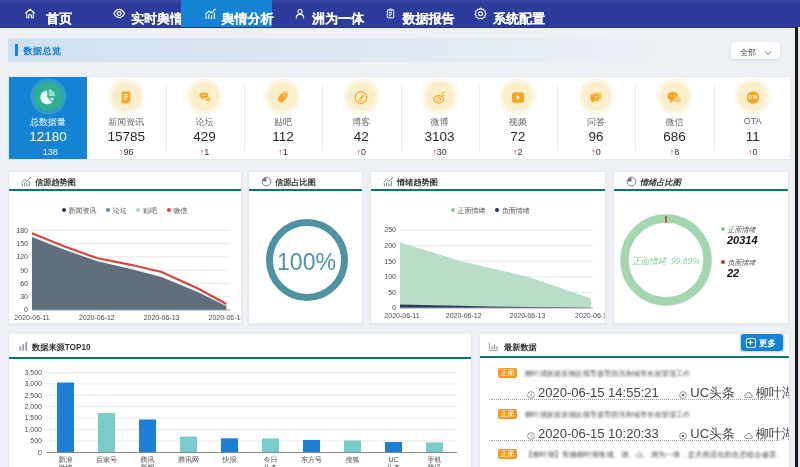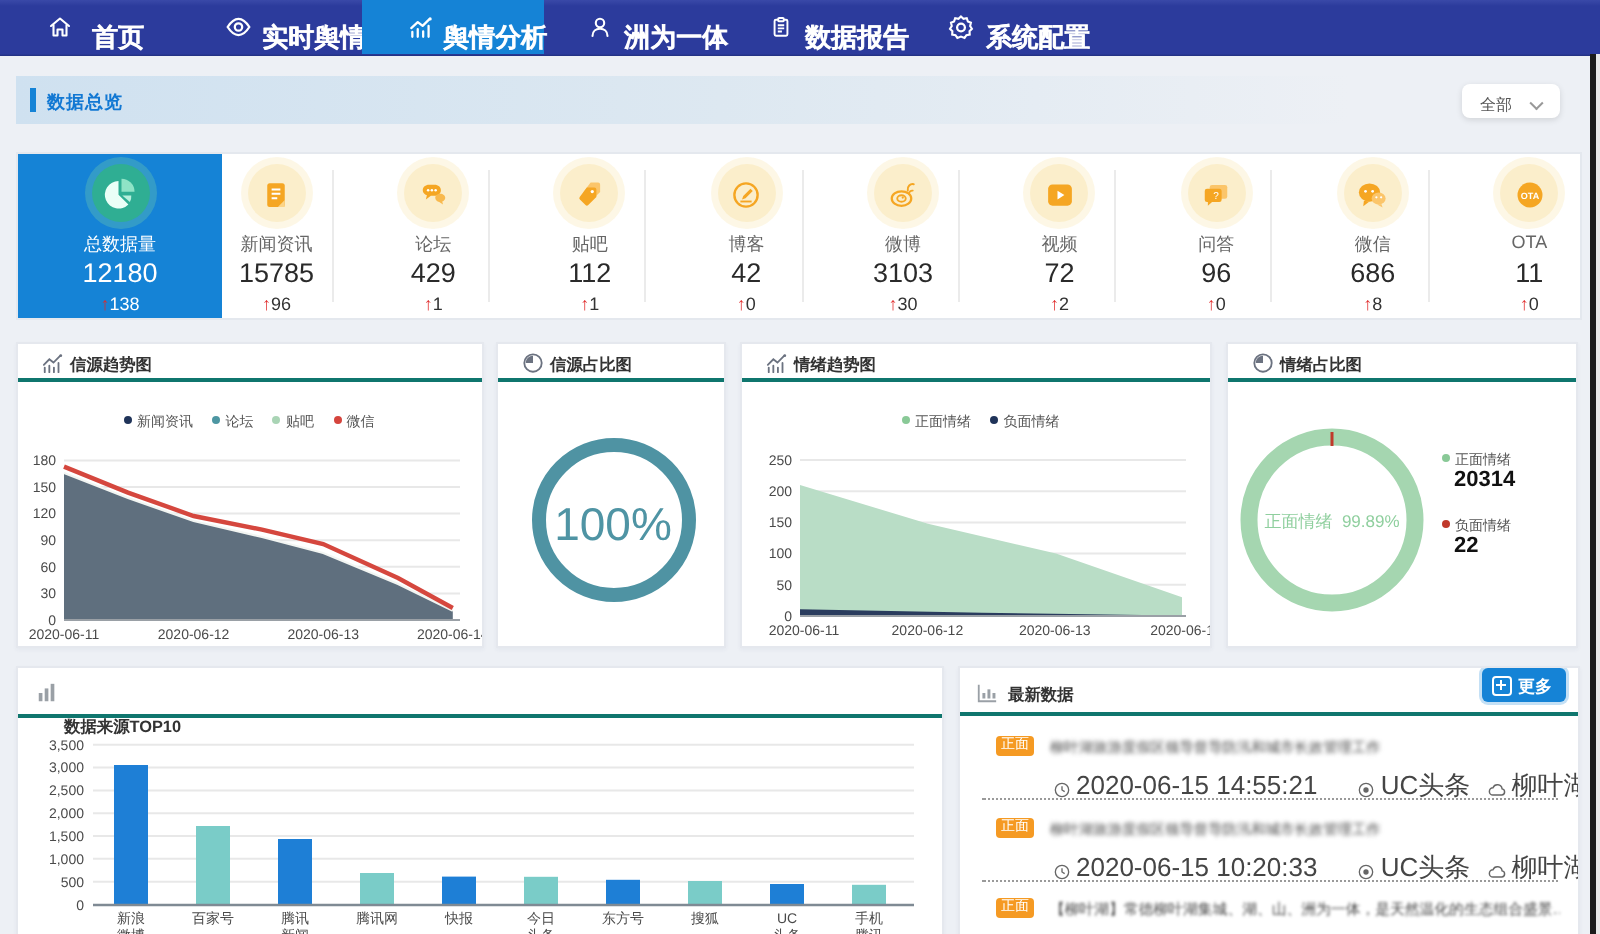--- a/index.html
+++ b/index.html
@@ -14,21 +14,21 @@
 .navtab.active { background:#1583d6; }
 
 #subbar { position:absolute; left:8px; top:38px; width:784px; height:24px; background:linear-gradient(90deg,#cfe1f0 0%, #dde8f1 45%, #edf0f5 85%); }
 #subbar .accent { position:absolute; left:7px; top:6px; width:2.5px; height:12px; background:#1583d6; }
 #subbar .t { position:absolute; left:15.5px; top:7px; font-size:9px; font-weight:bold; color:#1278d3; letter-spacing:0.5px; }
 #dropdown { position:absolute; left:731px; top:42px; width:49px; height:17px; background:#fff; border-radius:4px; box-shadow:0 1px 3px rgba(0,0,0,0.12); }
 #dropdown .t { position:absolute; left:9px; top:4.5px; font-size:8px; color:#555; }
 #dropdown .ch { position:absolute; right:10px; top:6.5px; width:4.5px; height:4.5px; border-right:1px solid #999; border-bottom:1px solid #999; transform:rotate(45deg); }
 
 #stats { position:absolute; left:8px; top:76px; width:783px; height:84px; background:#fff; border:1px solid #e4e8ee; }
-.scell { position:absolute; top:0; height:82px; width:102px;text-decoration:underline; }
+.scell { position:absolute; top:0; height:82px; width:78px;text-decoration:underline; }
 .scell .sep { position:absolute; left:0; top:8px; bottom:8px; width:1px; background:#ebebeb; }
 .scell .circ { position:absolute; left:50%; top:5px; margin-left:-14.5px; width:29px; height:29px; border-radius:50%; background:#fbeecb; box-shadow:0 0 0 3.5px rgba(252,240,210,0.55); }
 .scell .ttl { position:absolute; left:0; top:39px; width:100%; text-align:center; font-size:9px; color:#666; }
 .scell .num { position:absolute; left:0; top:52px; width:100%; text-align:center; font-size:13.5px; color:#2a2a2a; }
 .scell .chg { position:absolute; left:0; top:69.5px; width:100%; text-align:center; font-size:9px; color:#333; }
 .scell .chg .ar { color:#e02b2b; font-weight:bold; }
 .scell.blue { background:#1583d6; }
 .scell.blue .ttl, .scell.blue .num, .scell.blue .chg { color:#fff; }
 .scell.blue .circ { background:#2fae93; box-shadow:0 0 0 3.5px rgba(110,200,175,0.35); }
 .icn { position:absolute; left:50%; top:12.5px; transform:translateX(-50%); width:15px; height:15px; }
@@ -37,21 +37,21 @@
 .chead { position:absolute; left:0; top:0; right:0; height:19px; border-bottom:2px solid #0f766e; }
 .chead .hic { position:absolute; left:12px; top:4px; width:11px; height:11px; }
 .chead .ht { position:absolute; left:26px; top:5px; font-size:8.2px; font-weight:bold; color:#333; }
 
 .lgd { position:absolute; font-size:7px; color:#555; white-space:nowrap; }
 .lgd .dot { display:inline-block; width:4px; height:4px; border-radius:50%; margin-right:2.5px; vertical-align:1px; }
 
 #c1 { left:8px; top:171px; width:234px; height:153px; }
 #c2 { left:248px; top:171px; width:115px; height:153px; }
 #c3 { left:370px; top:171px; width:236px; height:153px; }
-#c4 { left:613px; top:171px; width:176px; height:153px; }
+#c4 { left:613px; top:171px; width:176px; height:153px;font-style:italic; }
 #c5 { left:8px; top:333px; width:464px; height:200px; }
 #c6 { left:479px; top:333px; width:311px; height:200px; }
 
 .donut { position:absolute; border-radius:50%; }
 #d2 { left:16.5px; top:47px; width:82px; height:82px; border:7px solid #4f93a3; }
 #d2 .pct { position:absolute; left:-7px; top:23px; width:82px; text-align:center; font-size:23px; color:#4f94a4; }
 
 .litem { position:absolute; left:12px; right:12px; }
 .tag { position:absolute; left:6px; top:0; width:19px; height:10px; background:#f59a23; border-radius:2px; color:#fff; font-size:7px; text-align:center; line-height:10px; }
 .lt { position:absolute; left:33px; top:1.5px; font-size:7.2px; color:#454545; white-space:nowrap; overflow:hidden; max-width:250px; }
@@ -362,21 +362,21 @@
     <div class="lgd" style="left:107px; top:86px;"><span class="dot" style="background:#c0392b"></span>负面情绪</div>
     <div class="abs" style="left:113px; top:95px; font-size:11px; font-weight:bold; color:#111;">22</div>
   </div>
   <div class="card" id="c5">
     <div class="chead" style="height:25px">
       <svg class="hic" style="top:7px;left:9px" viewBox="0 0 24 24" fill="#9aa0a6">
           <rect x="3" y="12" width="4" height="9"></rect>
           <rect x="9.5" y="7" width="4" height="14"></rect>
           <rect x="16" y="2" width="4" height="19"></rect>
         </svg>
-      <div class="ht" style="top:24px;left:23px">数据来源TOP10</div>
+      <div class="ht" style="top:8px;left:23px">数据来源TOP10</div>
     </div>
     <svg class="abs" style="left:0;top:0" width="464" height="134" viewBox="0 0 464 134">
       <g stroke="#e8e8e8" stroke-width="1">
         <line x1="37.5" y1="38.4" x2="448" y2="38.4"></line>
           <line x1="37.5" y1="49.8" x2="448" y2="49.8"></line>
           <line x1="37.5" y1="61.2" x2="448" y2="61.2"></line>
           <line x1="37.5" y1="72.6" x2="448" y2="72.6"></line>
           <line x1="37.5" y1="84" x2="448" y2="84"></line>
           <line x1="37.5" y1="95.4" x2="448" y2="95.4"></line>
           <line x1="37.5" y1="106.9" x2="448" y2="106.9"></line>

